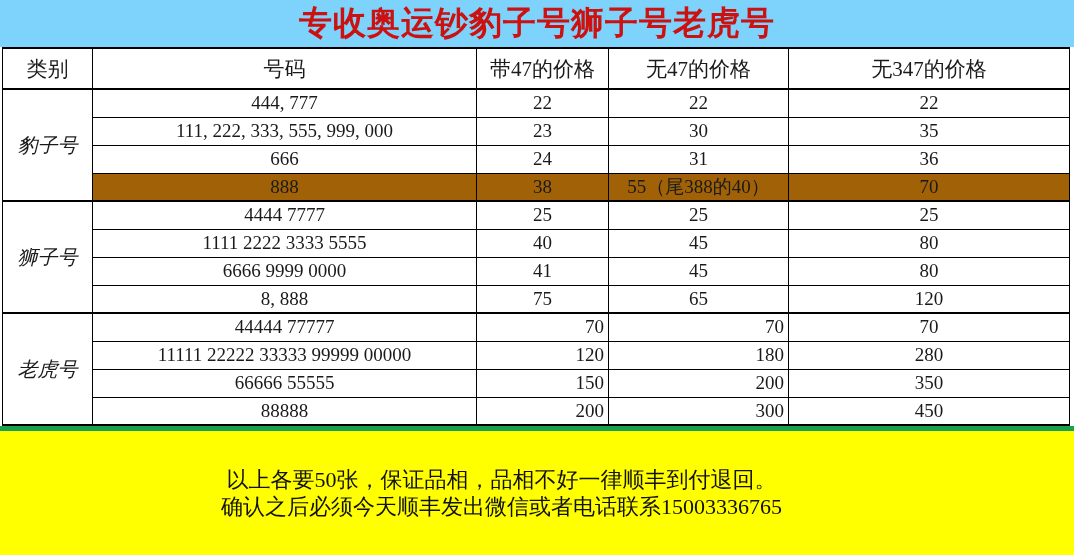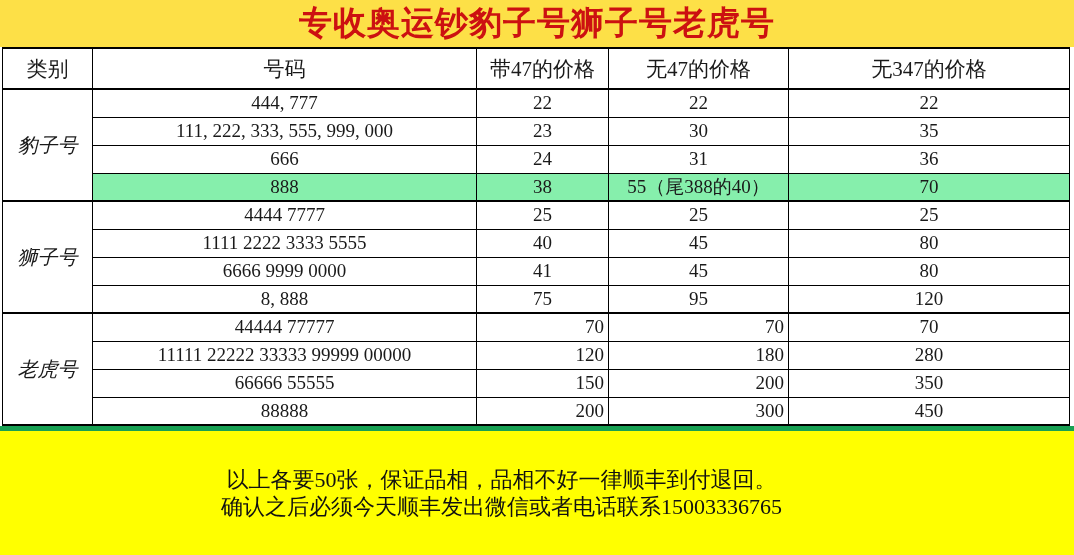--- a/index.html
+++ b/index.html
@@ -9,21 +9,21 @@
     background:#ffffff;
   }
   .page {
     width:1074px; height:555px;
     background:#ffffff;
     overflow:hidden;
     display:flex; flex-direction:column;
   }
   .banner {
     height:47px; flex:0 0 47px;
-    background:#fde047;
+    background:#7dd3fc;
     display:flex; align-items:center; justify-content:center;
   }
   .banner .title {
     margin:0;
     font-size:33px;
     font-weight:bold;
     color:#cc1111;
     letter-spacing:1px;
     line-height:1;
   }
@@ -64,21 +64,21 @@
     background:#ffffff;
   }
   .price-table td.cat-cell {
     font-size:20px;
     border-bottom:2px solid #000;
     font-style:italic;
   }
   tr.group-start td { border-top:2px solid #000; }
   tr.last-row td { border-bottom:2px solid #000;margin-top:44px; }
   td.right-align { text-align:right; padding-right:4px; }
-  tr.shaded td.data-cell { background:#86efac; }
+  tr.shaded td.data-cell { background:#a16207; }
   .divider {
     height:5px; flex:0 0 5px;
     background:#18a053;
   }
   .footer {
     flex:1 1 auto;
     background:#ffff00;
     display:flex; flex-direction:column;
     align-items:center; justify-content:center;
     padding-right:95px;
@@ -158,21 +158,21 @@
           </tr>
           <tr>
             <td class="data-cell">6666 9999 0000</td>
             <td class="data-cell">41</td>
             <td class="data-cell">45</td>
             <td class="data-cell">80</td>
           </tr>
           <tr>
             <td class="data-cell">8, 888</td>
             <td class="data-cell">75</td>
-            <td class="data-cell">95</td>
+            <td class="data-cell">65</td>
             <td class="data-cell">120</td>
           </tr>
           <tr class="group-start">
             <td rowspan="4" class="cat-cell">老虎号</td>
             <td class="data-cell">44444 77777</td>
             <td class="data-cell right-align">70</td>
             <td class="data-cell right-align">70</td>
             <td class="data-cell">70</td>
           </tr>
           <tr>

